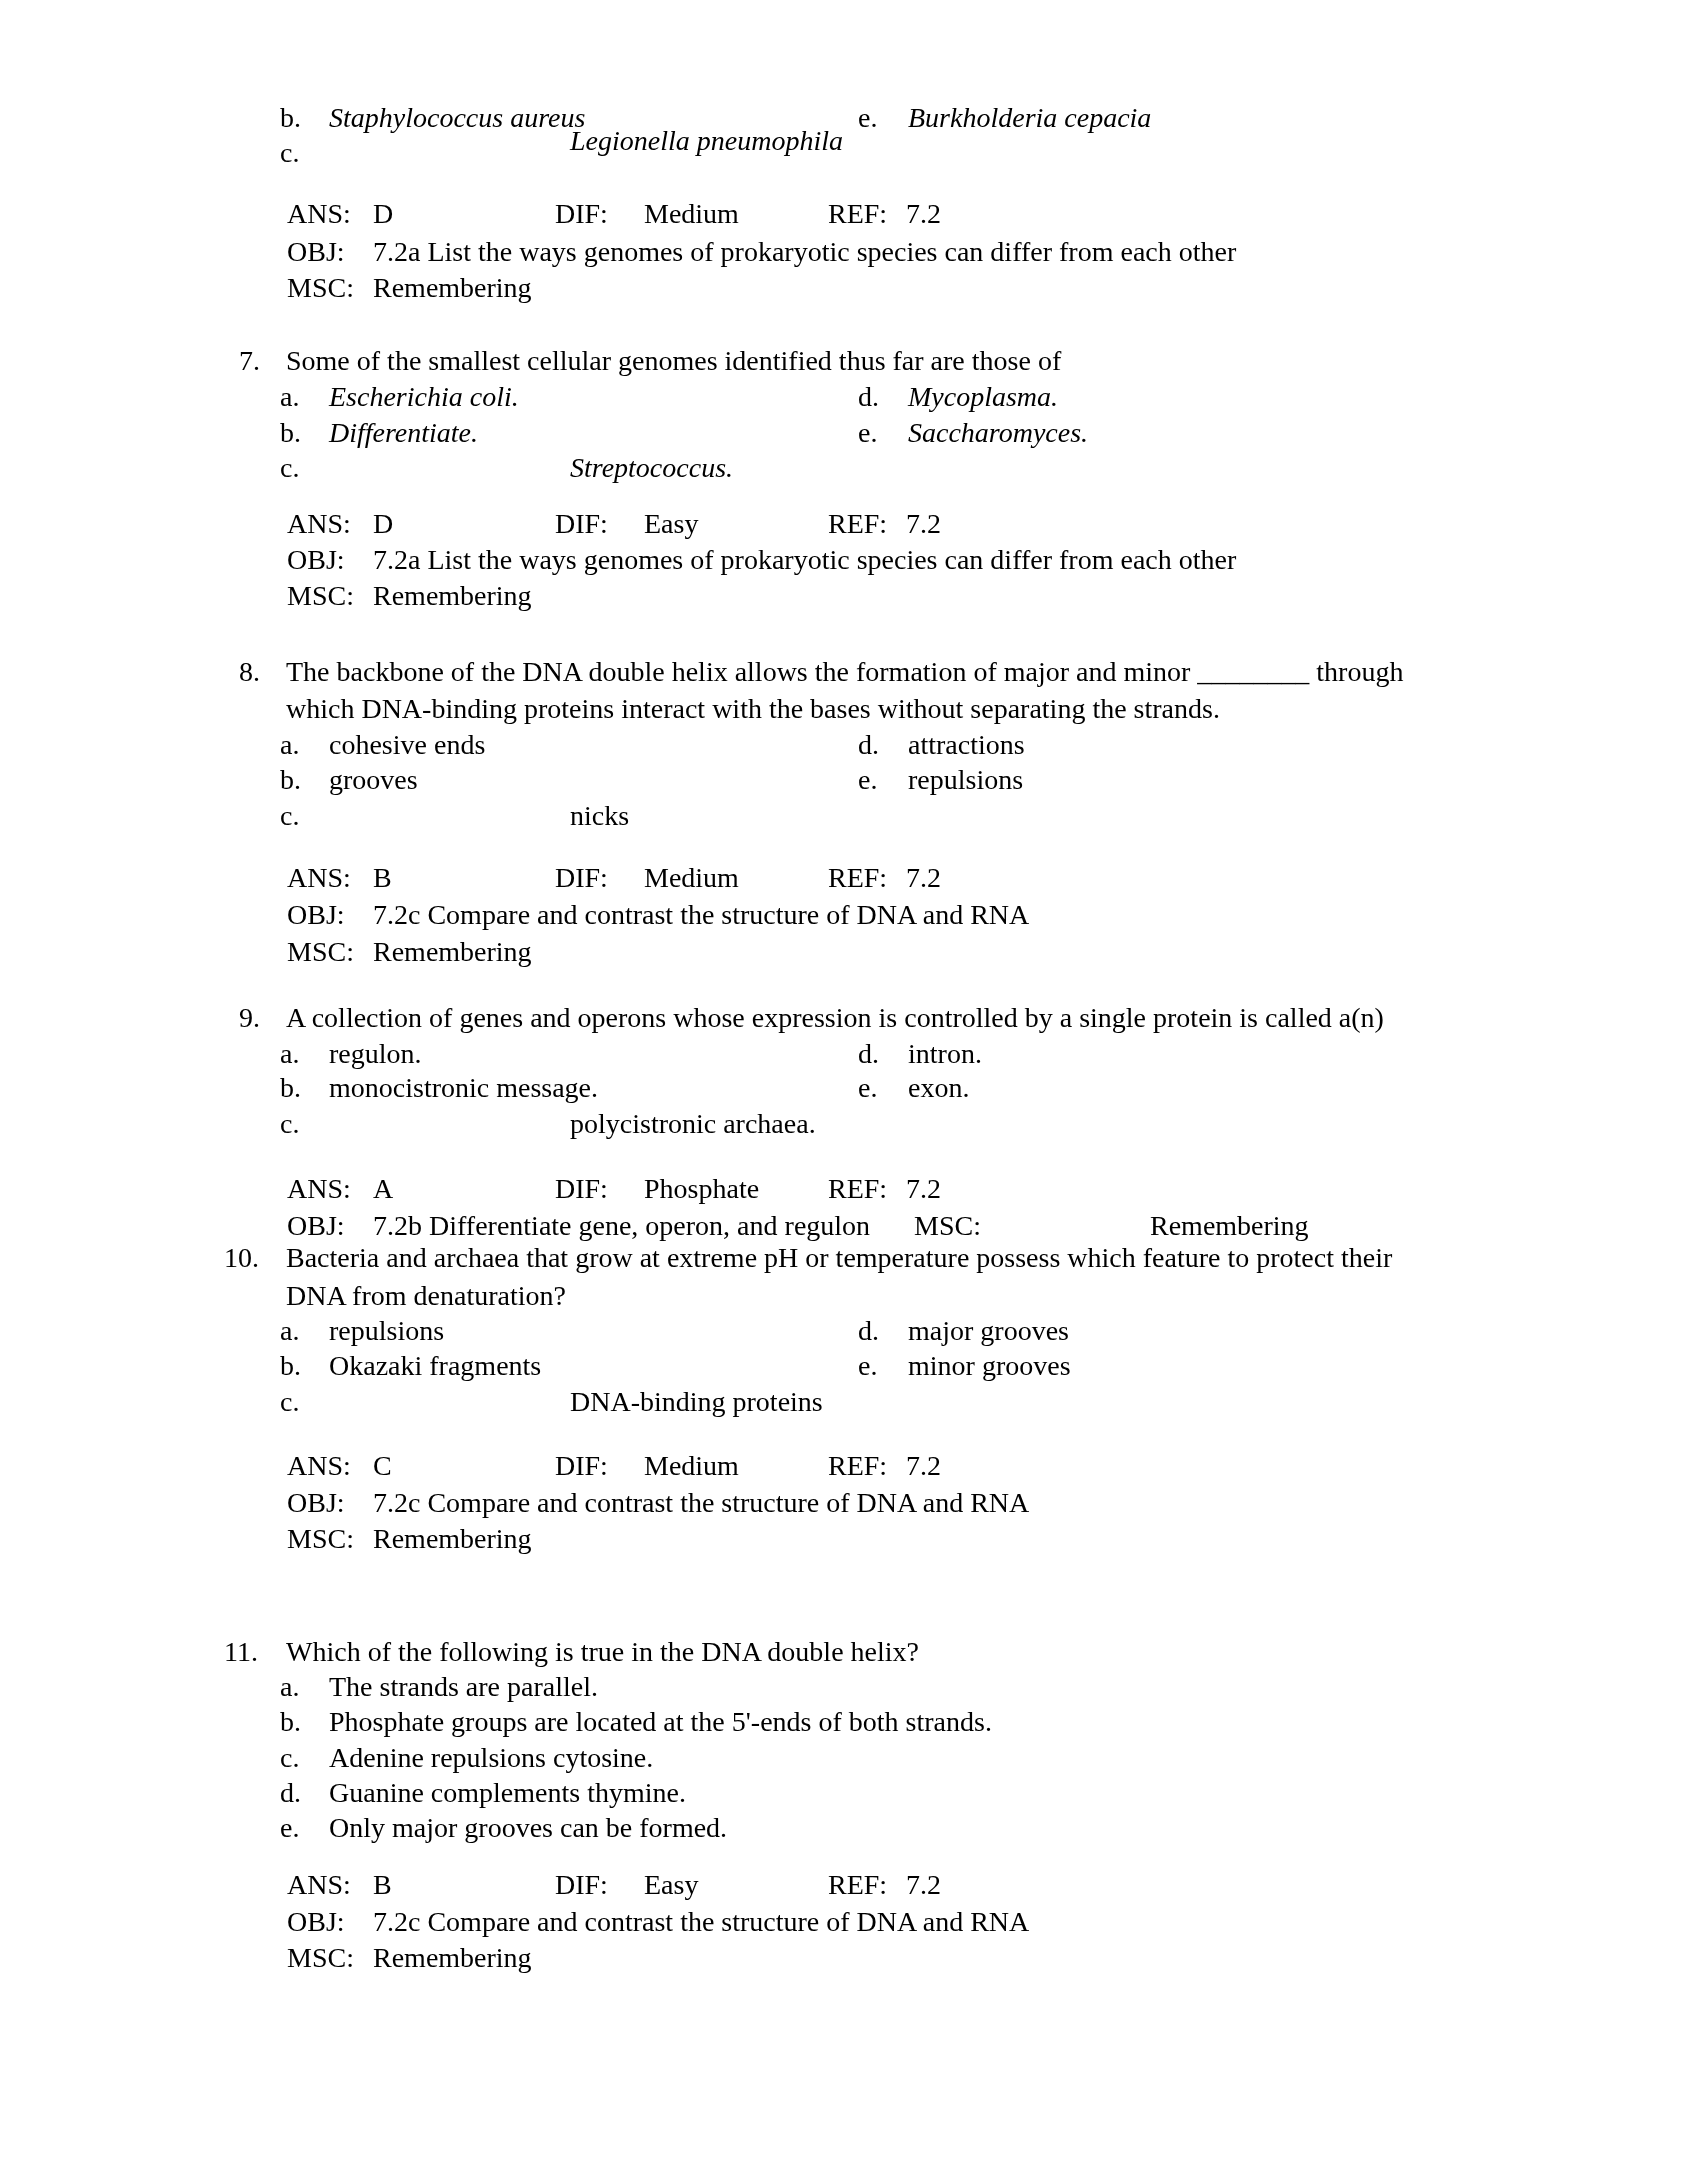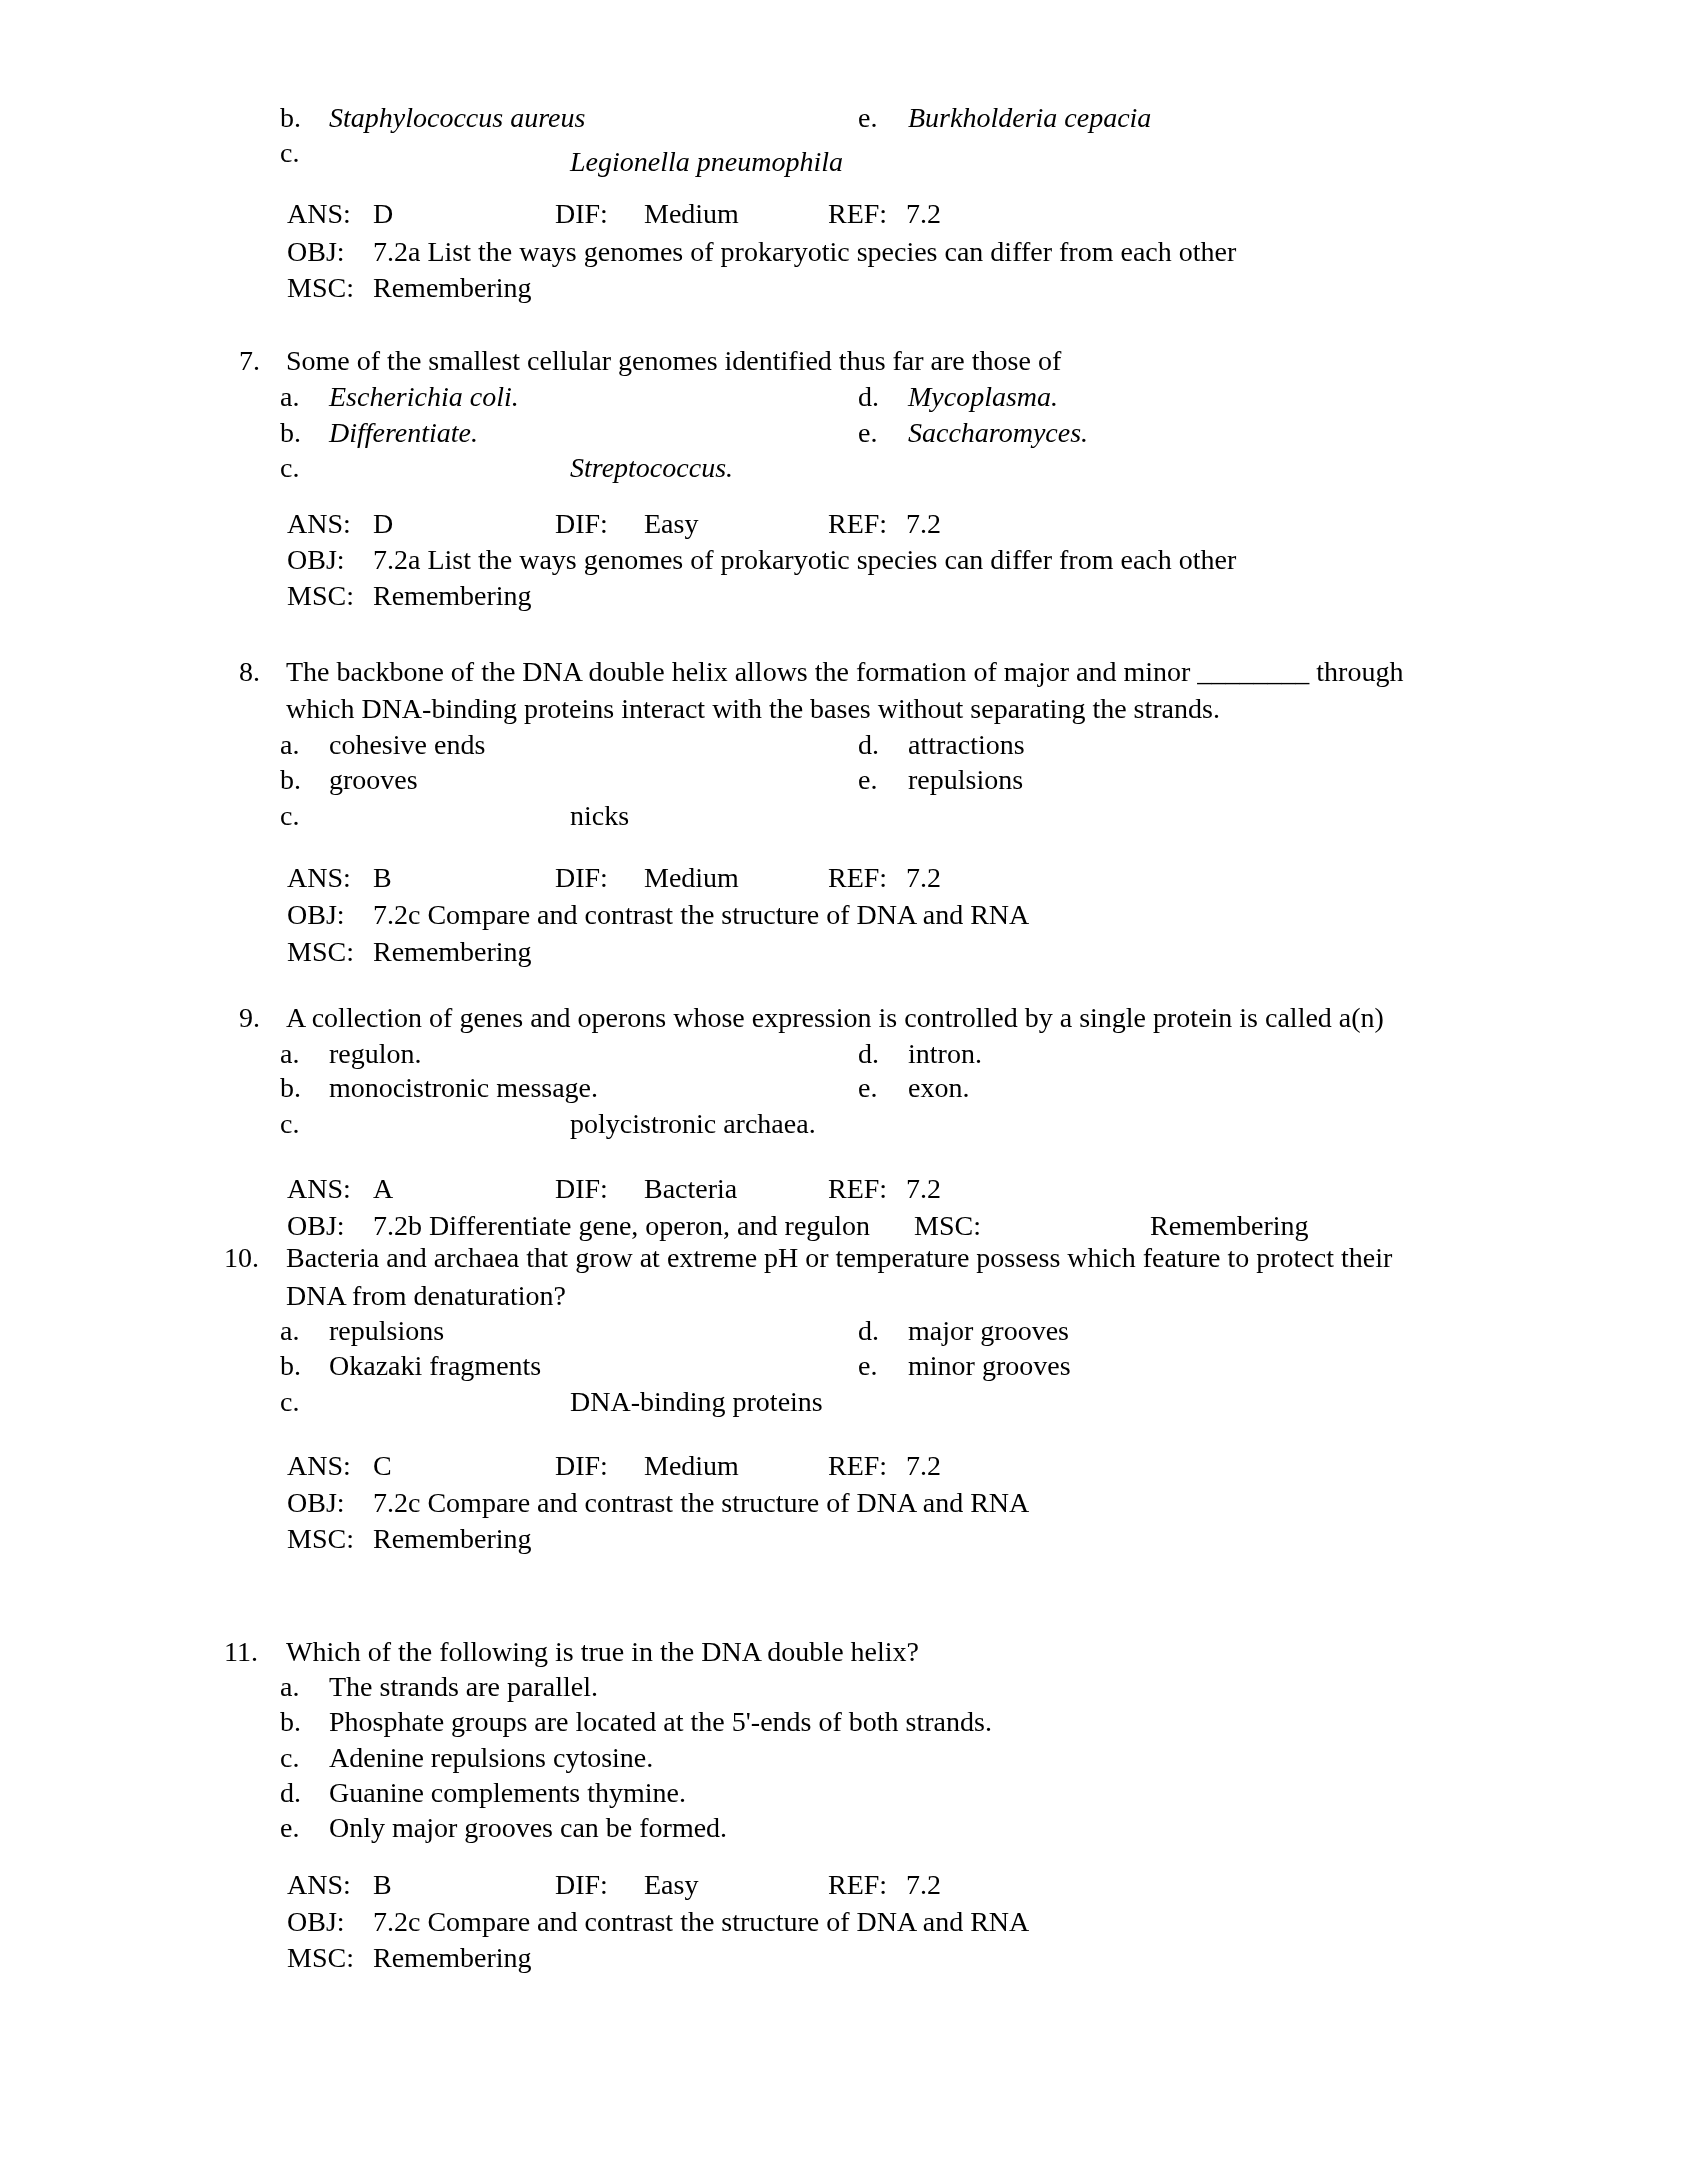--- a/index.html
+++ b/index.html
@@ -10,21 +10,21 @@
 </style>
 </head>
 <body>
 
 <div>
   <span class="ln" style="left:280px;top:102px">b.</span>
   <span class="ln it" style="left:329px;top:102px">Staphylococcus aureus</span>
   <span class="ln" style="left:858px;top:102px">e.</span>
   <span class="ln it" style="left:908px;top:102px">Burkholderia cepacia</span>
   <span class="ln" style="left:280px;top:137px">c.</span>
-  <span class="ln it" style="left:570px;top:146px">Legionella pneumophila</span>
+  <span class="ln it" style="left:570px;top:125px">Legionella pneumophila</span>
 
   <span class="ln" style="left:287px;top:198px">ANS:</span>
   <span class="ln" style="left:373px;top:198px">D</span>
   <span class="ln" style="left:555px;top:198px">DIF:</span>
   <span class="ln" style="left:644px;top:198px">Medium</span>
   <span class="ln" style="left:828px;top:198px">REF:</span>
   <span class="ln" style="left:906px;top:198px">7.2</span>
   <span class="ln" style="left:287px;top:236px">OBJ:</span>
   <span class="ln" style="left:373px;top:236px">7.2a List the ways genomes of prokaryotic species can differ from each other</span>
   <span class="ln" style="left:287px;top:272px">MSC:</span>
@@ -94,21 +94,21 @@
   <span class="ln" style="left:280px;top:1072px">b.</span>
   <span class="ln" style="left:329px;top:1072px">monocistronic message.</span>
   <span class="ln" style="left:858px;top:1072px">e.</span>
   <span class="ln" style="left:908px;top:1072px">exon.</span>
   <span class="ln" style="left:280px;top:1108px">c.</span>
   <span class="ln" style="left:570px;top:1108px">polycistronic archaea.</span>
 
   <span class="ln" style="left:287px;top:1173px">ANS:</span>
   <span class="ln" style="left:373px;top:1173px">A</span>
   <span class="ln" style="left:555px;top:1173px">DIF:</span>
-  <span class="ln" style="left:644px;top:1173px">Bacteria</span>
+  <span class="ln" style="left:644px;top:1173px">Phosphate</span>
   <span class="ln" style="left:828px;top:1173px">REF:</span>
   <span class="ln" style="left:906px;top:1173px">7.2</span>
   <span class="ln" style="left:287px;top:1210px">OBJ:</span>
   <span class="ln" style="left:373px;top:1210px">7.2b Differentiate gene, operon, and regulon</span>
   <span class="ln" style="left:914px;top:1210px">MSC:</span>
   <span class="ln" style="left:1150px;top:1210px">Remembering</span>
 </div>
 
 <div>
   <span class="ln" style="left:224px;top:1242px">10.</span>

